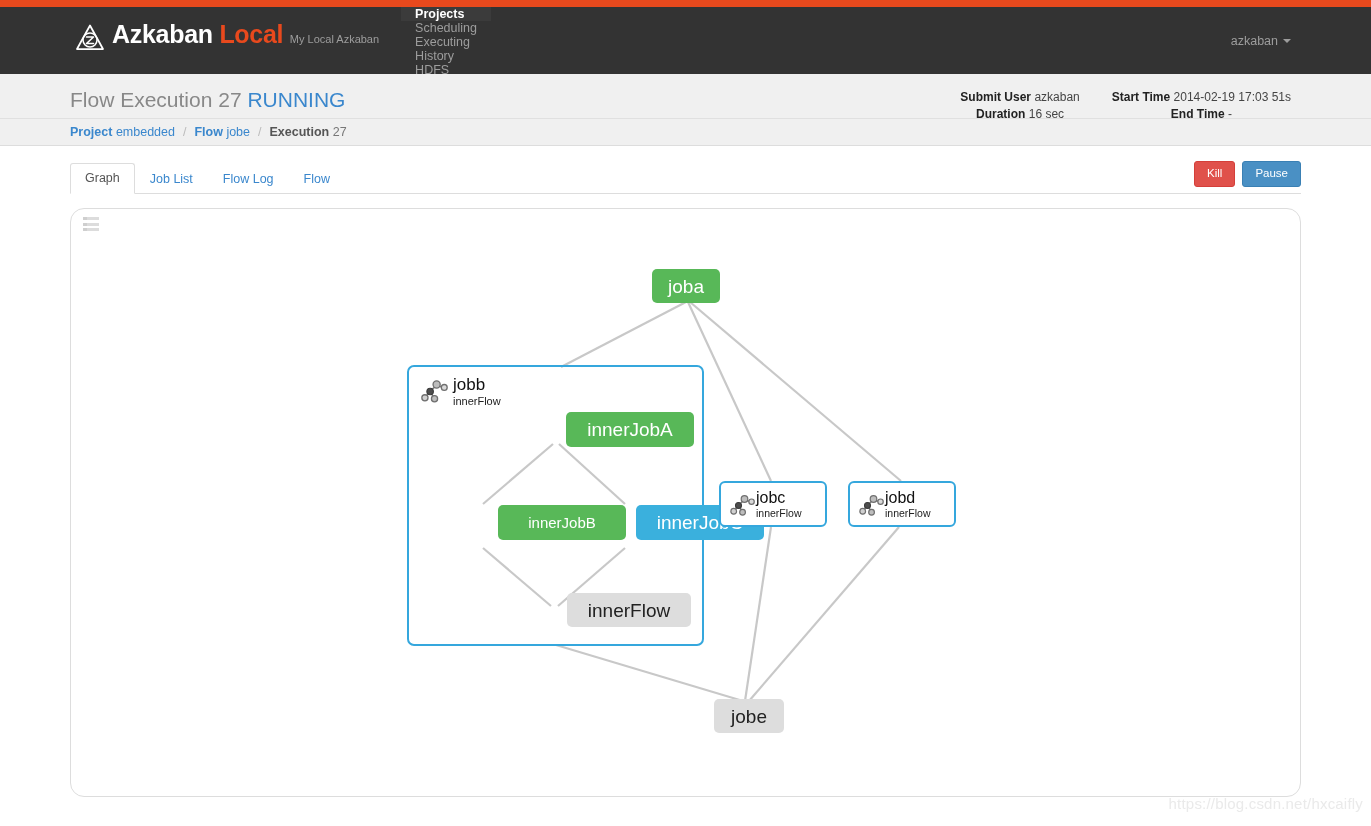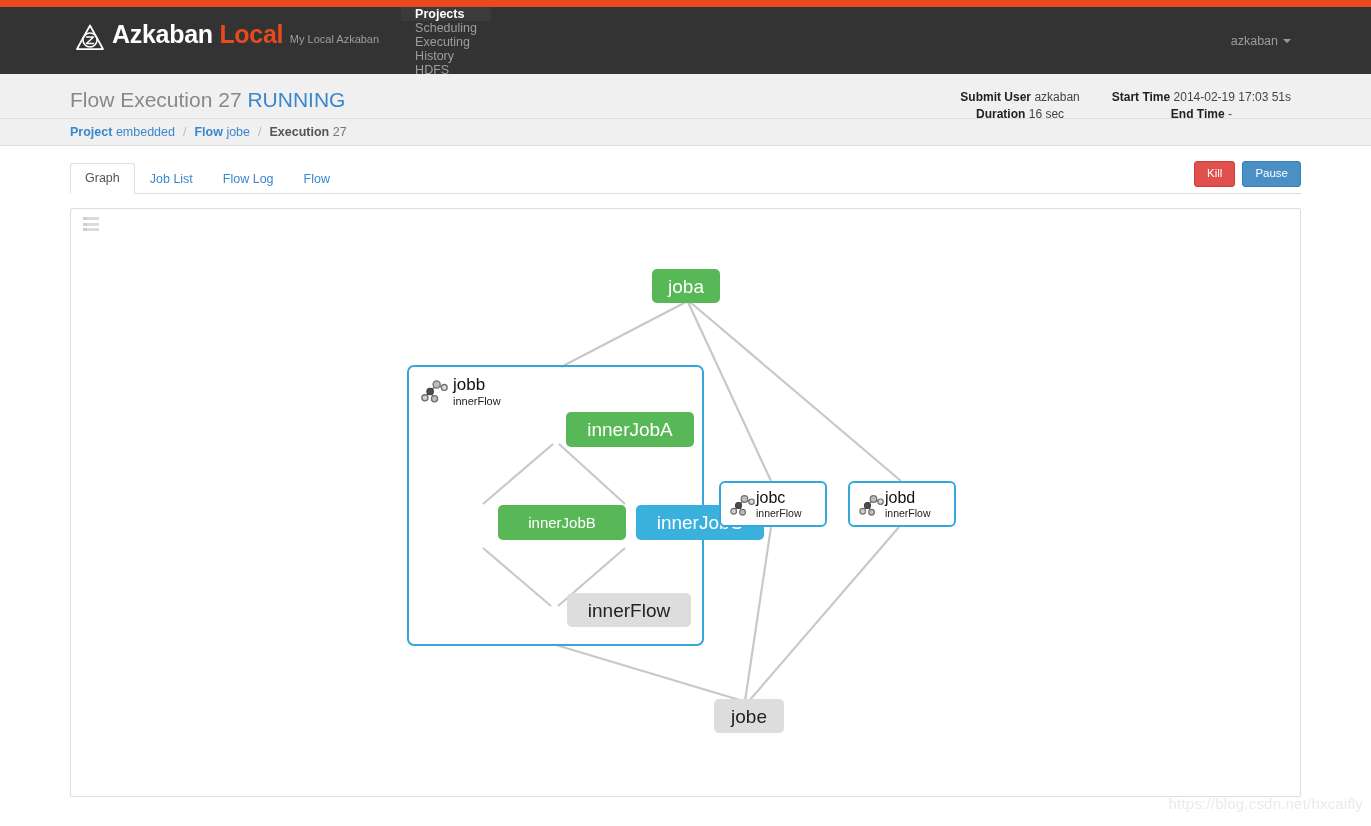--- a/index.html
+++ b/index.html
@@ -178,21 +178,21 @@
     font-family: "Liberation Sans", sans-serif;
     line-height: 13px;
   }
   .btn-kill { background: #e0514b; border-color: #d43f3a; }
   .btn-pause { background: #4a90c4; border-color: #3a80b4; }
 
   
   .graph-panel {
     margin-top: 14px;
     border: 1px solid #dddddd;
-    border-radius: 2px;
+    border-radius: 14px;
     background: #ffffff;
     height: 589px;
     position: relative;
     overflow: hidden;
   }
   .list-icon {
     position: absolute;
     left: 12px; top: 8px;
     width: 16px; height: 14px;
     display: flex; flex-direction: column;

